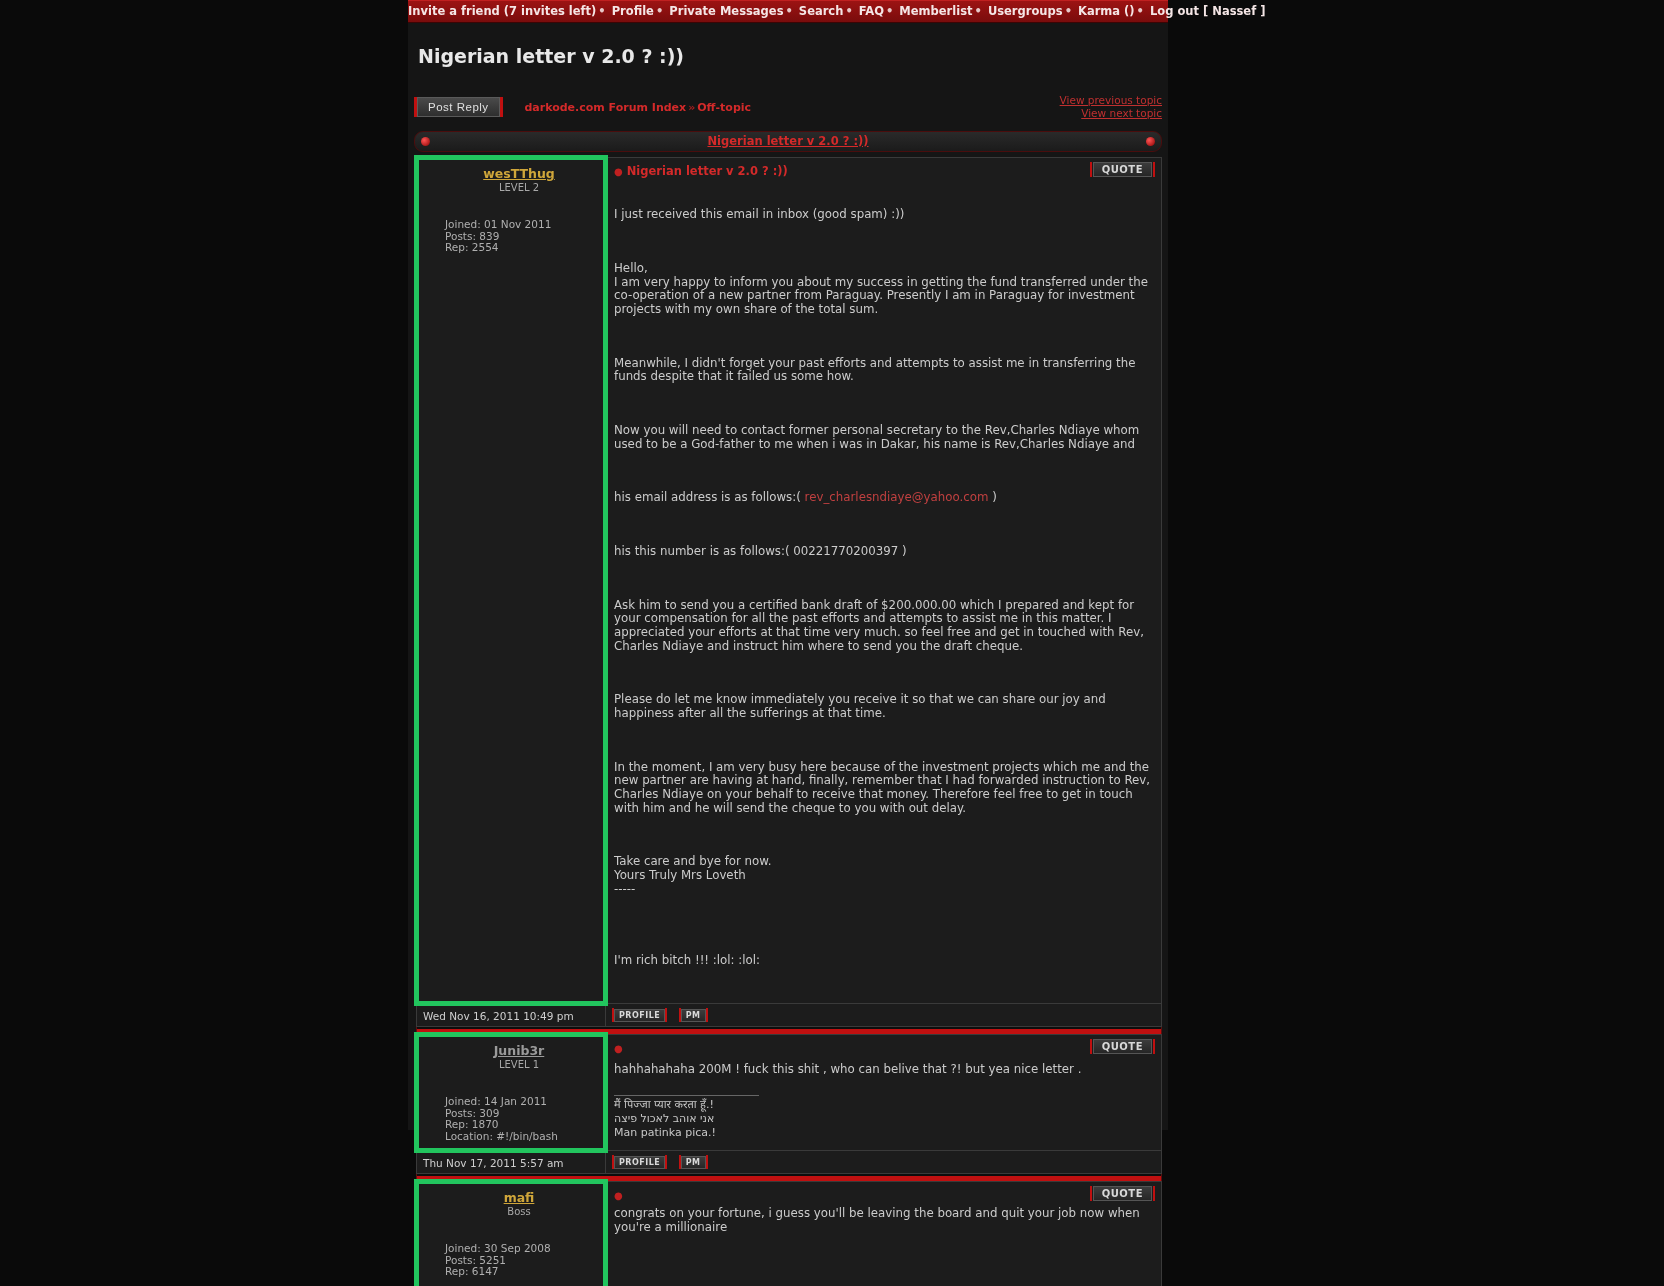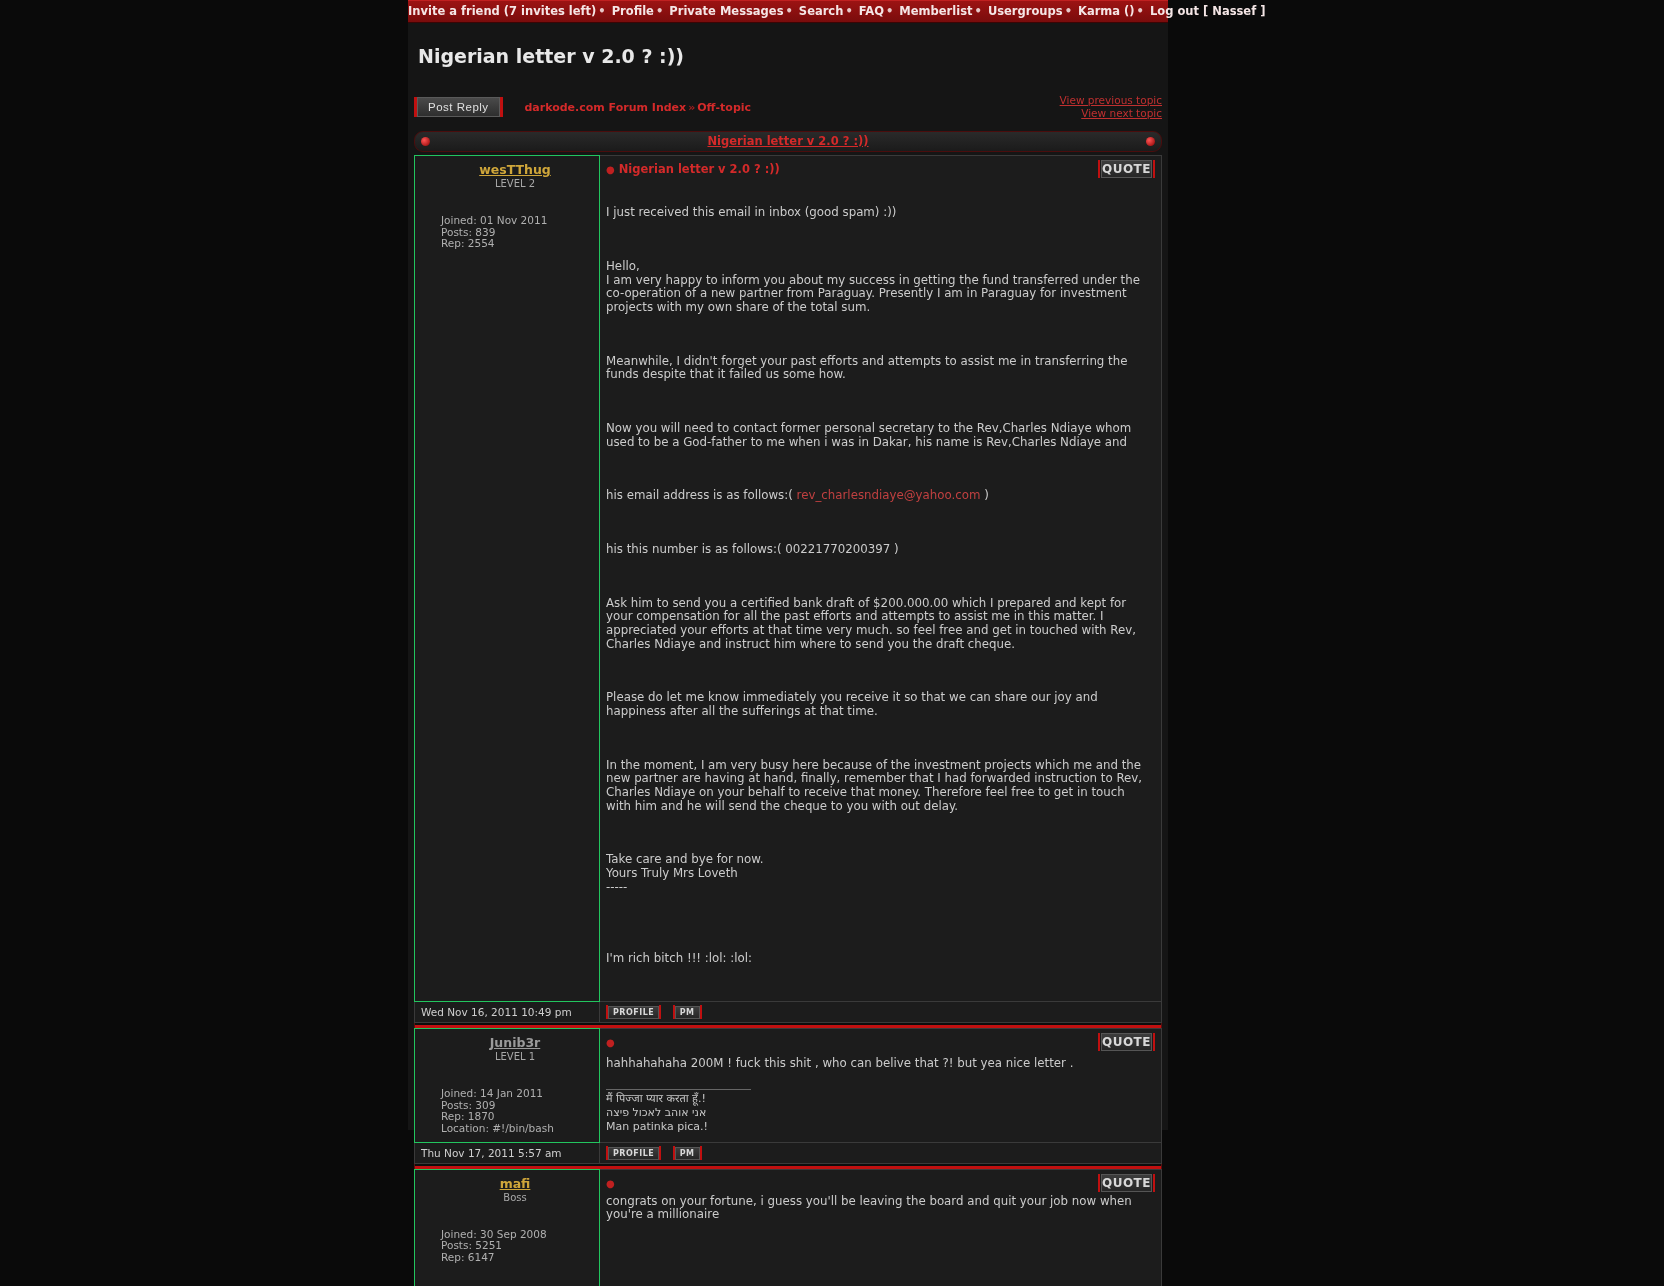--- a/index.html
+++ b/index.html
@@ -138,21 +138,21 @@
     font-size: 12px;
     font-weight: bold;
     text-align: center;
     height: 20px;
     border: 1px solid #6a0d0d;
   }
   .col-author { width: 160px; }
 
   .post-author {
     background: #1c1c1c;
-    border: 1px solid #22c55e;
+    border: 5px solid #22c55e;
     vertical-align: top;
     padding: 6px 4px 6px 20px;
     text-align: center;
     width: 160px;
   }
   .post-body {
     background: #1c1c1c;
     border: 1px solid #3a3a3a;
     vertical-align: top;
     padding: 6px 8px 8px 6px;
@@ -194,26 +194,26 @@
     color: #cccccc;
     white-space: pre-wrap;
   }
   .post-text p { margin: 0 0 13px 0; }
   .post-text p:last-child { margin-bottom: 0; }
   .post-text a { color: #c04040; text-decoration: none; }
   .quote-btn {
     position: absolute;
     right: 8px;
     top: 5px;
-    font-size: 12px;
+    font-size: 10px;
     font-weight: bold;
     color: #d8d8d8;
     background: linear-gradient(to bottom, #3c3c3c, #262626);
     border: 1px solid #555;
-    padding: 1px 0;
+    padding: 1px 8px;
     letter-spacing: 0.5px;
   }
   .quote-wrap {
     position: absolute;
     right: 6px; top: 4px;
     border-left: 2px solid #c01010;
     border-right: 2px solid #c01010;
     padding: 0 1px;
   }
   .sig {

